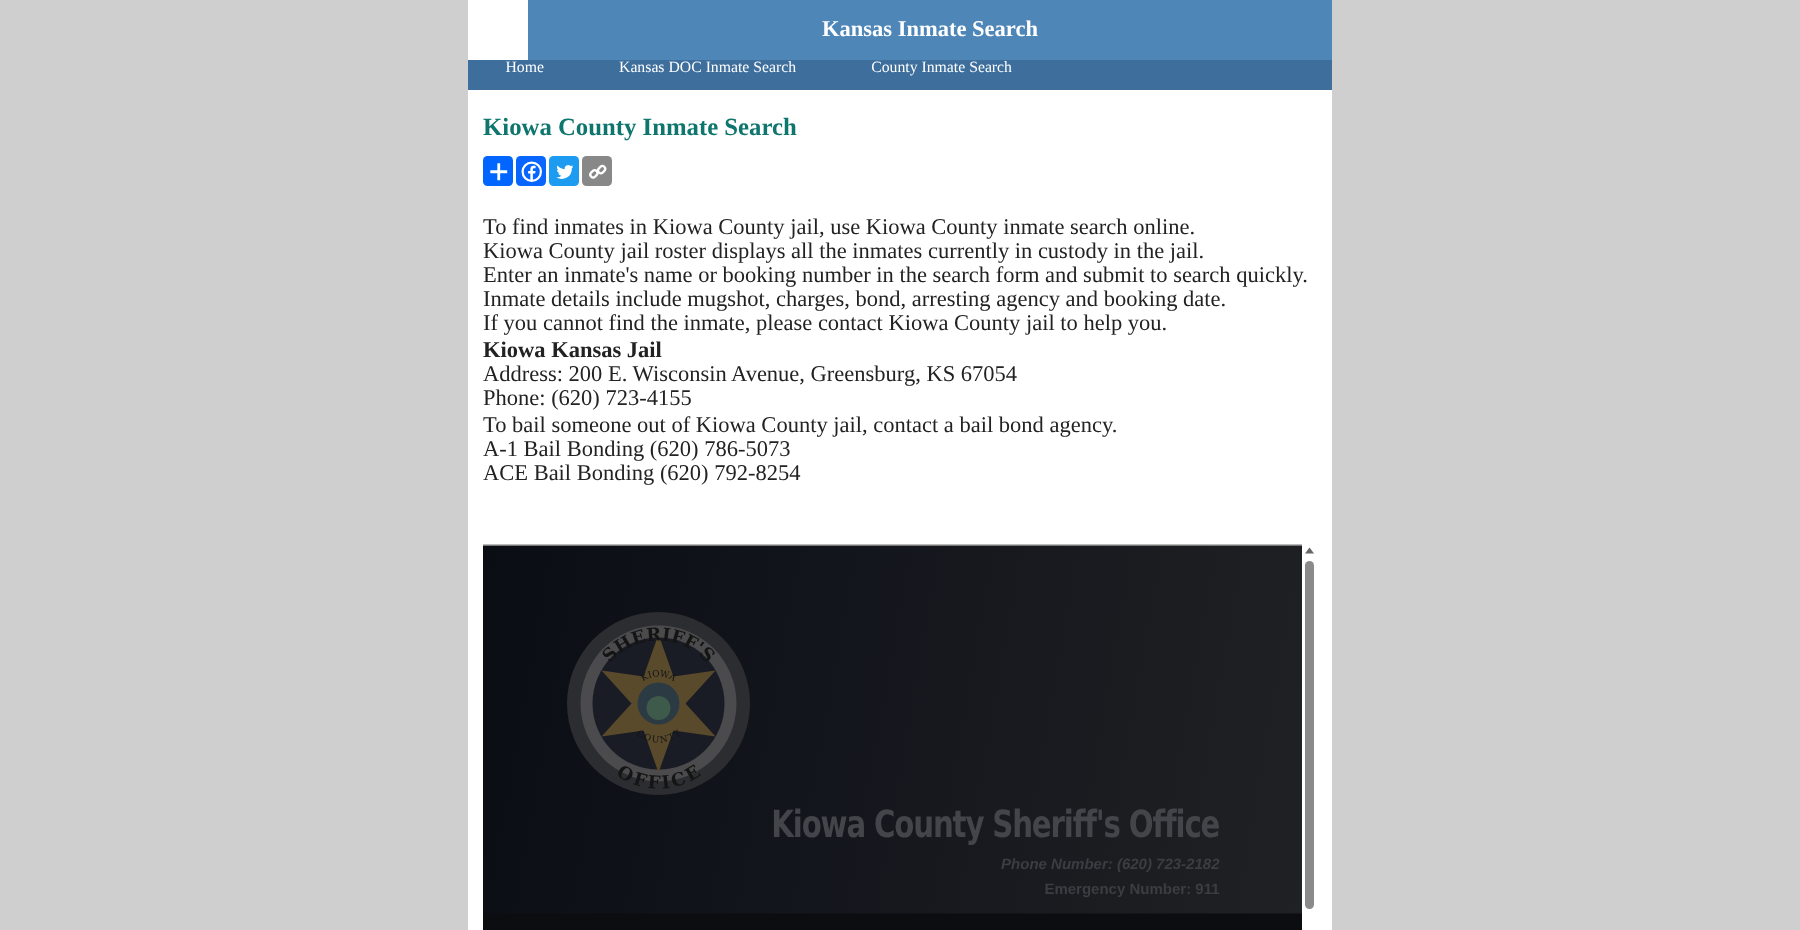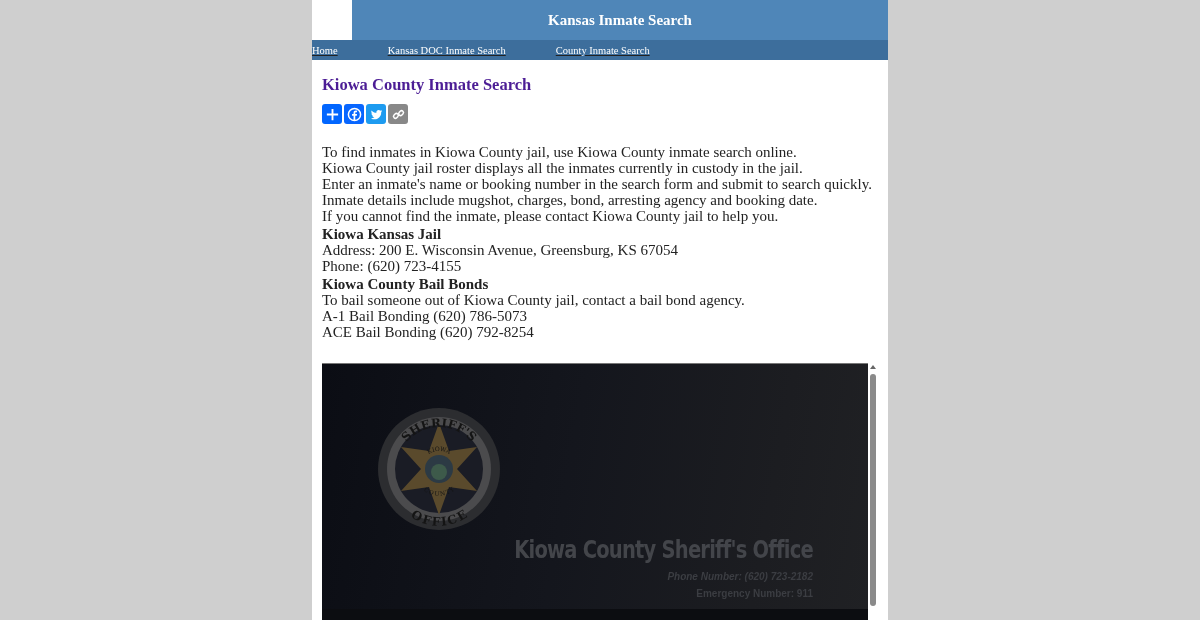--- a/index.html
+++ b/index.html
@@ -18,31 +18,31 @@
     .site-header {
       height: 40px; background: #4f86b8;
       display: flex; align-items: center; justify-content: center; margin-left: 40px;
     }
     .site-title {
       color: #ffffff; font-weight: bold; font-size: 15px;
       text-decoration: none;
     }
     .nav {
       height: 20px; background: #3d6e9c;
-      display: flex; align-items: center;
-      text-decoration: underline;
+      display: flex; 
+      padding-left: 25px;
     }
     .nav a {
       color: #ffffff; font-size: 10.5px; text-decoration: none;
       margin-right: 50px; white-space: nowrap;
     }
     .content { padding: 0 10px; }
     h1 {
       font-size: 16.5px; font-weight: bold; margin: 15px 0 9px 0;
-      color: #4c1d95;
+      color: #0f766e;
     }
     .share { display: flex; gap: 2px; margin-bottom: 20px; }
     .share-btn {
       width: 20px; height: 20px; border-radius: 3px;
       display: flex; align-items: center; justify-content: center;
       cursor: pointer;
     }
     .share-btn svg { width: 15px; height: 15px; }
     .intro p, .info p {
       font-size: 15px; margin: 0; line-height: 16px; color: #222;
@@ -153,21 +153,20 @@
       <p>If you cannot find the inmate, please contact Kiowa County jail to help you.</p>
     </div>
 
     <div class="info">
       <p class="section-title">Kiowa Kansas Jail</p>
       <p>Address: 200 E. Wisconsin Avenue, Greensburg, KS 67054</p>
       <p>Phone: (620) 723-4155</p>
     </div>
 
     <div class="info">
-      <p class="section-title">Kiowa County Bail Bonds</p>
       <p>To bail someone out of Kiowa County jail, contact a bail bond agency.</p>
       <p>A-1 Bail Bonding (620) 786-5073</p>
       <p>ACE Bail Bonding (620) 792-8254</p>
     </div>
 
   </div>
 
   <div class="frame-wrap">
     <div class="iframe-box">
       <svg class="badge" viewBox="0 0 124 124">

